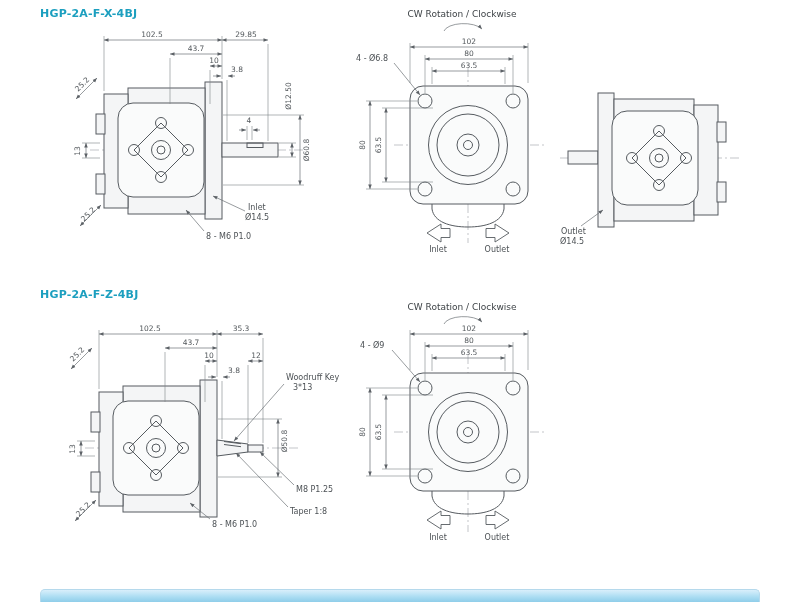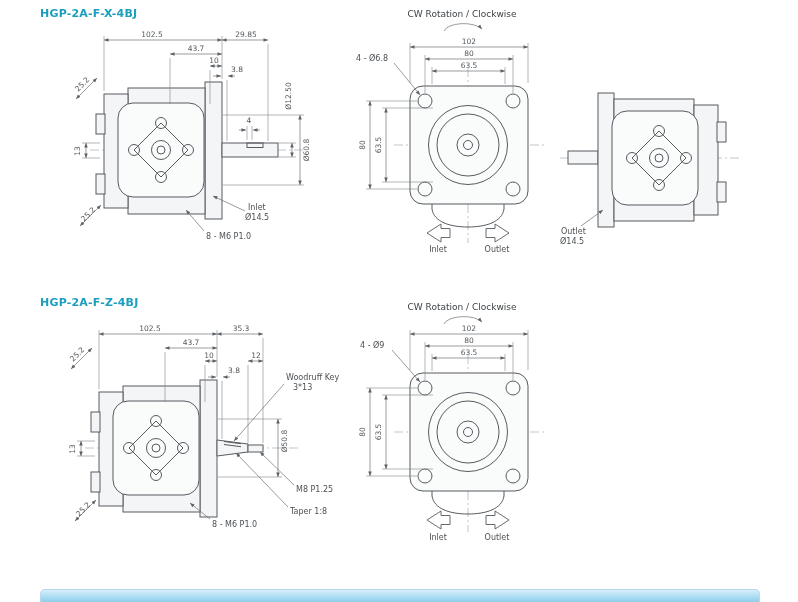--- a/index.html
+++ b/index.html
@@ -13,21 +13,21 @@
   .title {
     position:absolute;
     left:40px;
     font-size:11px;
     font-weight:bold;
     color:#1c9fbf;
     letter-spacing:.2px;
     text-align:right;
   }
   .title-top { top:7px; }
-  .title-bottom { top:296px; }
+  .title-bottom { top:288px; }
   svg.drawing { position:absolute; left:0; top:0; }
   .footer-bar {
     position:absolute;
     left:40px; width:720px; top:589px; height:13px;
     border-radius:5px 5px 0 0;
     background:linear-gradient(180deg,#d9effb 0%,#a9dcf2 60%,#8fcde9 100%);
     border:1px solid #b5d9ec;
     border-bottom:none;
   }
   

